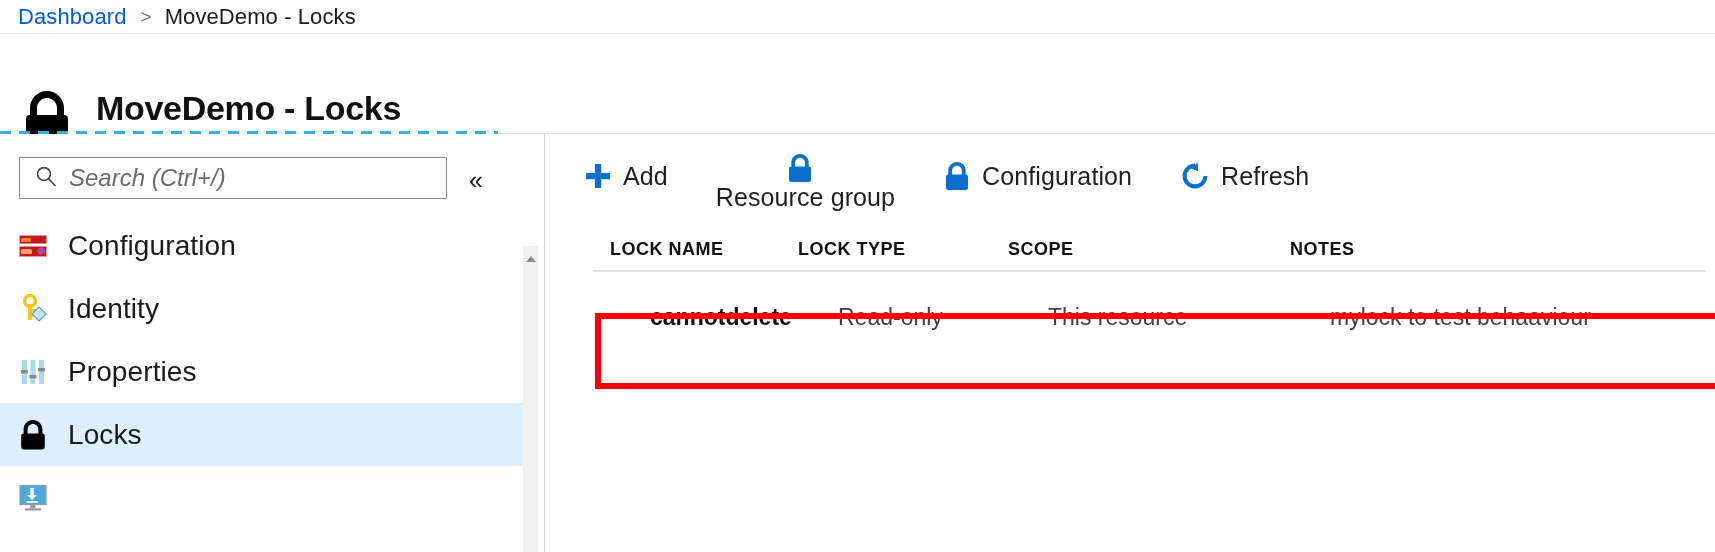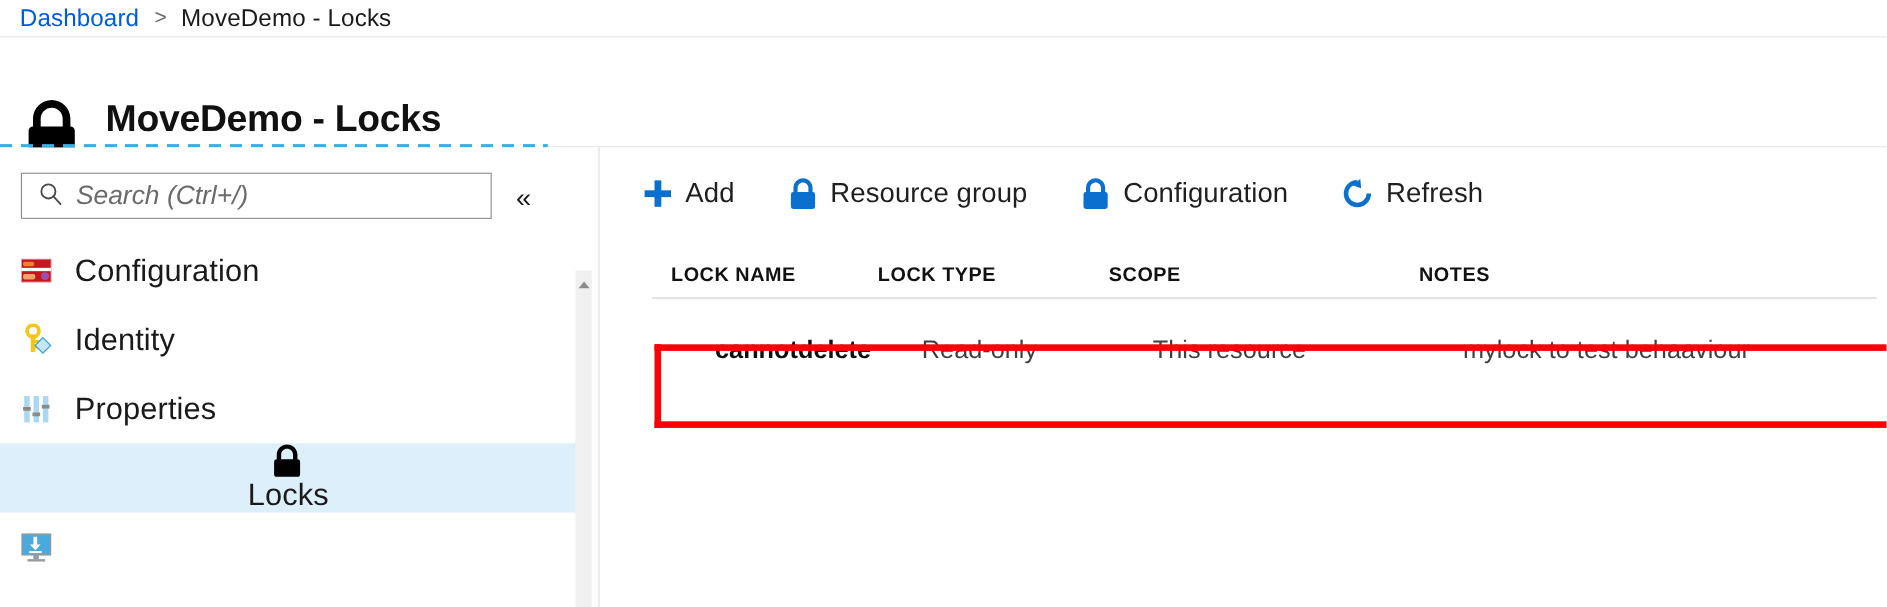--- a/index.html
+++ b/index.html
@@ -161,21 +161,20 @@
     position: relative;
     height: 63px;
     display: flex;
     align-items: center;
     cursor: pointer;
     width: 524px;
     box-sizing: border-box;
   }
   .nav-item.selected {
     background: #deeffc;
-    flex-direction: column;
   }
   .nav-icon {
     width: 34px;
     margin-left: 16px;
     margin-right: 18px;
     flex: none;
     display: flex;
     justify-content: center;
     align-items: center;
   }
@@ -419,21 +418,21 @@
     <div class="toolbar-button" style="margin-left:22px;">
       <span class="toolbar-icon">
         <svg width="28" height="28" viewBox="0 0 28 28">
           <rect x="11" y="2" width="6.2" height="24" fill="#0a70d0"></rect>
           <rect x="2" y="11" width="24" height="6.2" fill="#0a70d0"></rect>
         </svg>
       </span>
       <span class="toolbar-label">Add</span>
     </div>
 
-    <div class="toolbar-button" style="margin-left:48px;">
+    <div class="toolbar-button" style="margin-left:48px;flex-direction:column;">
       <span class="toolbar-icon">
         <svg width="28" height="30" viewBox="0 0 28 30">
           <path d="M14 1 C9.2 1 5.3 4.9 5.3 9.7 L5.3 14 L9.1 14 L9.1 9.7 C9.1 7 11.3 4.8 14 4.8 C16.7 4.8 18.9 7 18.9 9.7 L18.9 14 L22.7 14 L22.7 9.7 C22.7 4.9 18.8 1 14 1 Z" fill="#0a70d0"></path>
           <rect x="3" y="13.6" width="22" height="15.4" rx="2.2" fill="#0a70d0"></rect>
         </svg>
       </span>
       <span class="toolbar-label">Resource group</span>
     </div>
 
     <div class="toolbar-button" style="margin-left:48px;">

